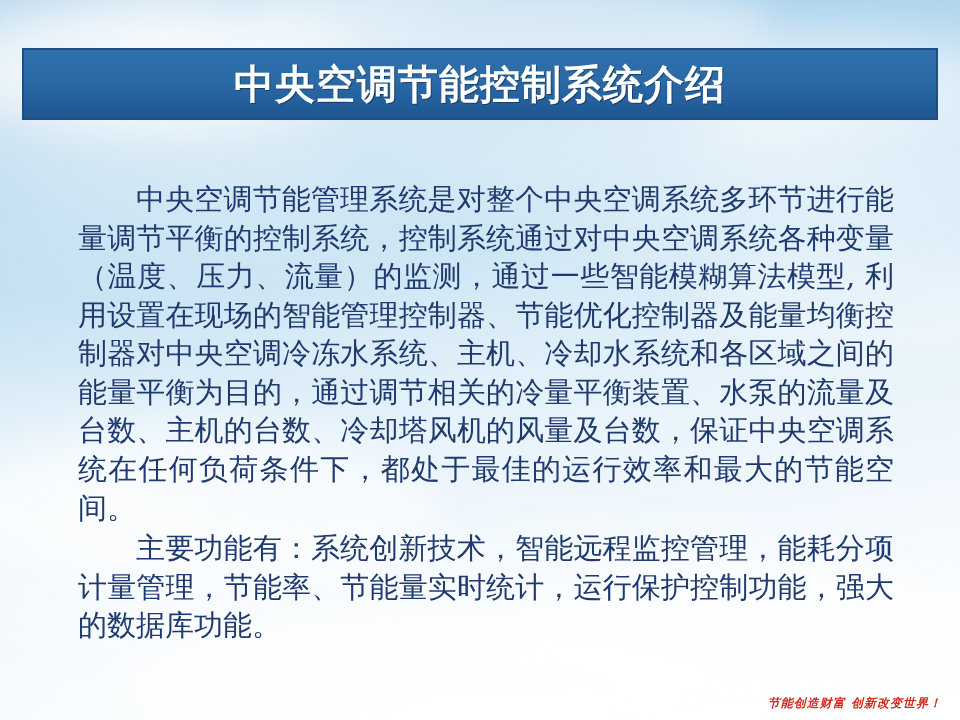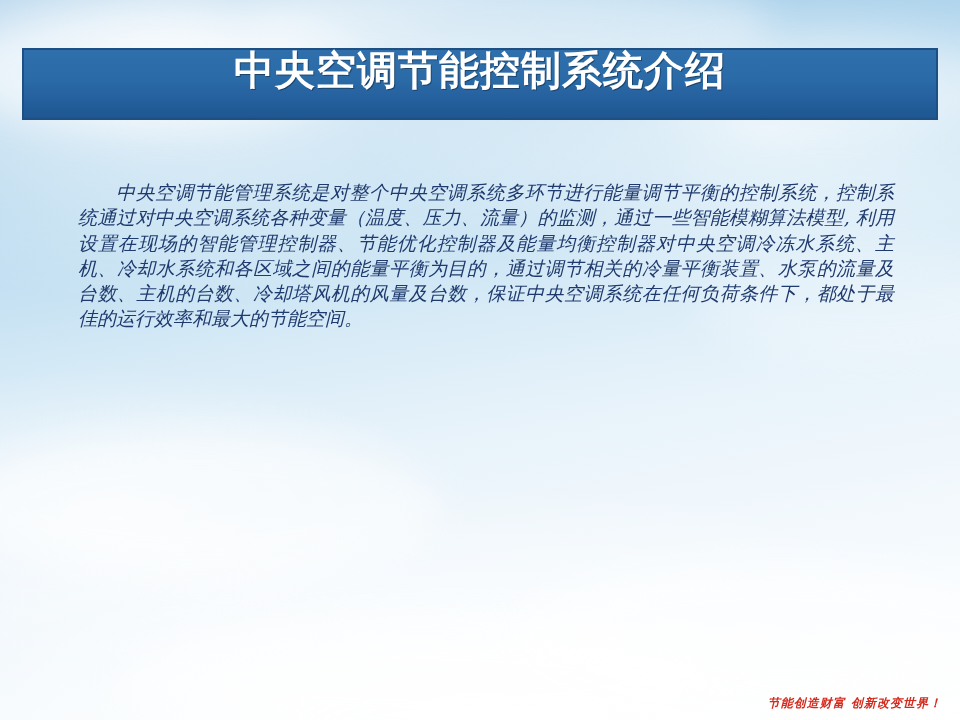--- a/index.html
+++ b/index.html
@@ -56,46 +56,46 @@
     position: absolute;
     left: 22px;
     top: 48px;
     width: 916px;
     height: 72px;
     background: linear-gradient(180deg, #2d6ca8 0%, #2b6aa6 40%, #27639d 70%, #1f5party 100%);
     background: linear-gradient(180deg, #2f6fac 0%, #2a6aa6 45%, #245f9c 75%, #1e5790 100%);
     border: 2px solid #1d4f82;
     box-sizing: border-box;
     display: flex;
+    align-items: center;
     justify-content: center;
   }
   #title-text {
     font-family: "DejaVu Serif", "Liberation Serif", serif;
     font-weight: bold;
     font-size: 40px;
     line-height: 1;
     color: #ffffff;
     letter-spacing: 1px;
     white-space: nowrap;
     text-shadow: 1px 1px 0 rgba(0,0,0,0.35);
   }
 
   
   #body-text {
     position: absolute;
     left: 78px;
     top: 180px;
     width: 816px;
     font-family: "DejaVu Serif", "Liberation Serif", serif;
-    font-size: 19px;
+    font-size: 29px;
     line-height: 1.33;
     color: #1f3a6e;
     text-align: justify;
     text-justify: inter-ideograph;
-    font-style: italic;
   }
   #body-text p {
     margin: 0;
     text-indent: 2em;
   }
   #body-text p + p {
     margin-top: 2px;
   }
 
   
@@ -124,17 +124,18 @@
   <div class="cloud c4"></div>
   <div class="cloud c5"></div>
   <div class="cloud c6"></div>
 
   <div id="title-bar">
     <div id="title-text">中央空调节能控制系统介绍</div>
   </div>
 
   <div id="body-text">
     <p>中央空调节能管理系统是对整个中央空调系统多环节进行能量调节平衡的控制系统，控制系统通过对中央空调系统各种变量（温度、压力、流量）的监测，通过一些智能模糊算法模型, 利用设置在现场的智能管理控制器、节能优化控制器及能量均衡控制器对中央空调冷冻水系统、主机、冷却水系统和各区域之间的能量平衡为目的，通过调节相关的冷量平衡装置、水泵的流量及台数、主机的台数、冷却塔风机的风量及台数，保证中央空调系统在任何负荷条件下，都处于最佳的运行效率和最大的节能空间。</p>
+    <p>主要功能有：系统创新技术，智能远程监控管理，能耗分项计量管理，节能率、节能量实时统计，运行保护控制功能，强大的数据库功能。</p>
   </div>
 
   <div id="footer-slogan">节能创造财富 创新改变世界！</div>
 
 </div>
 
 </body></html>

